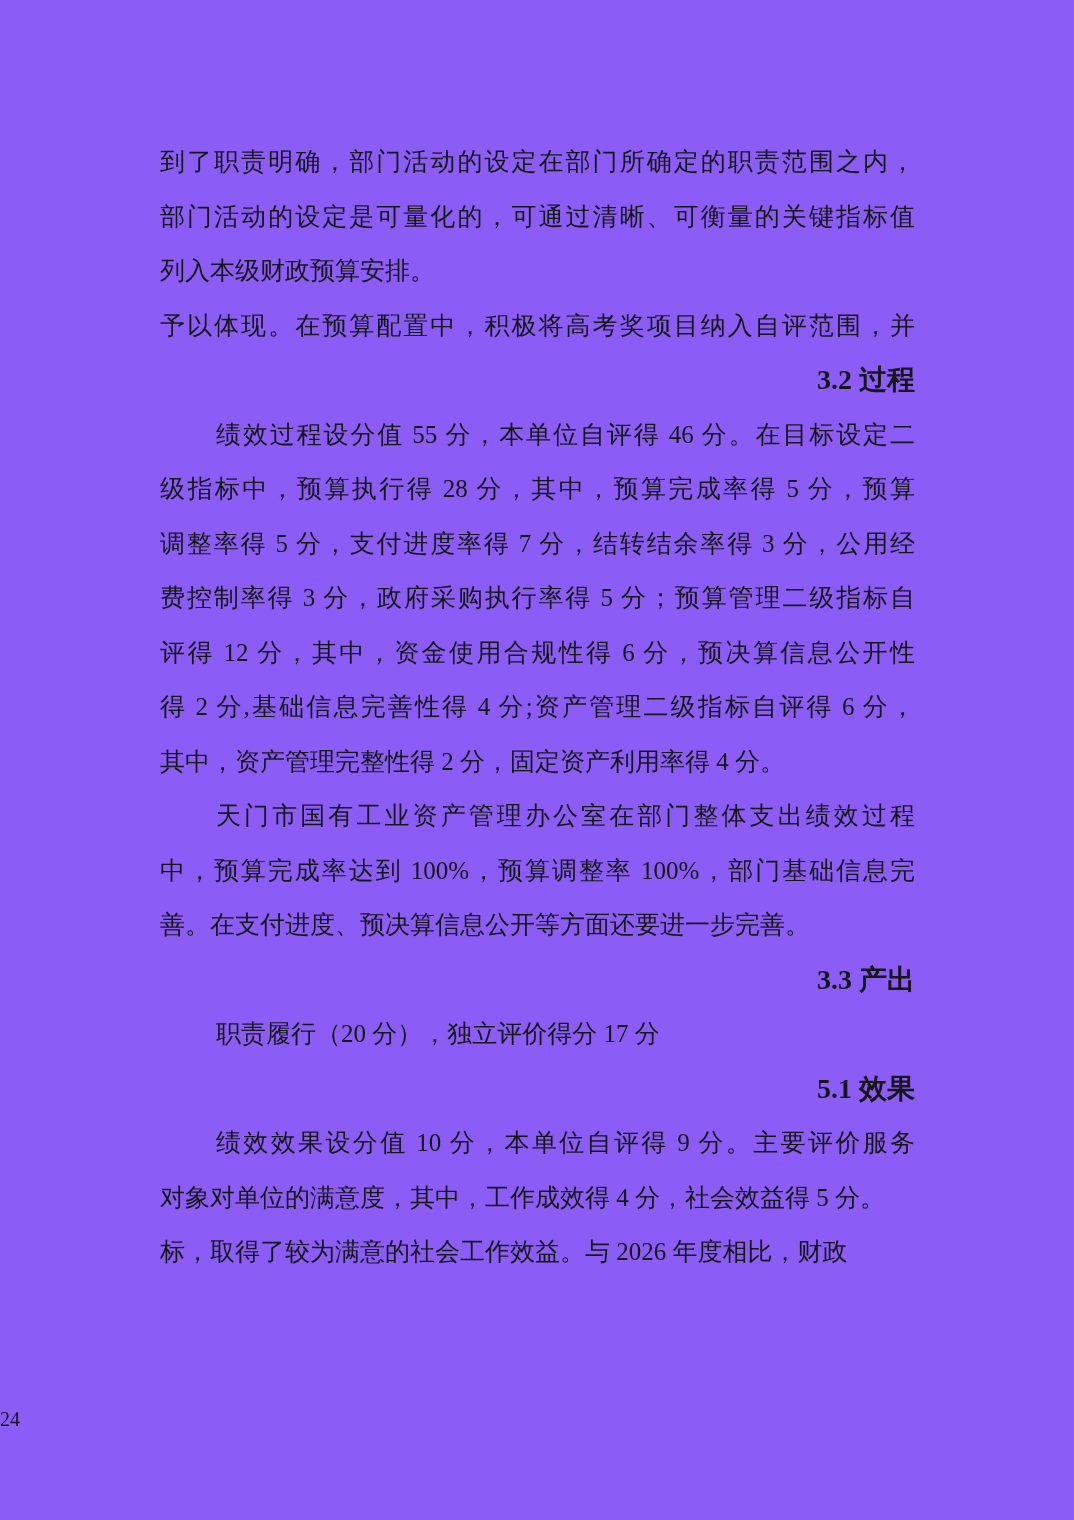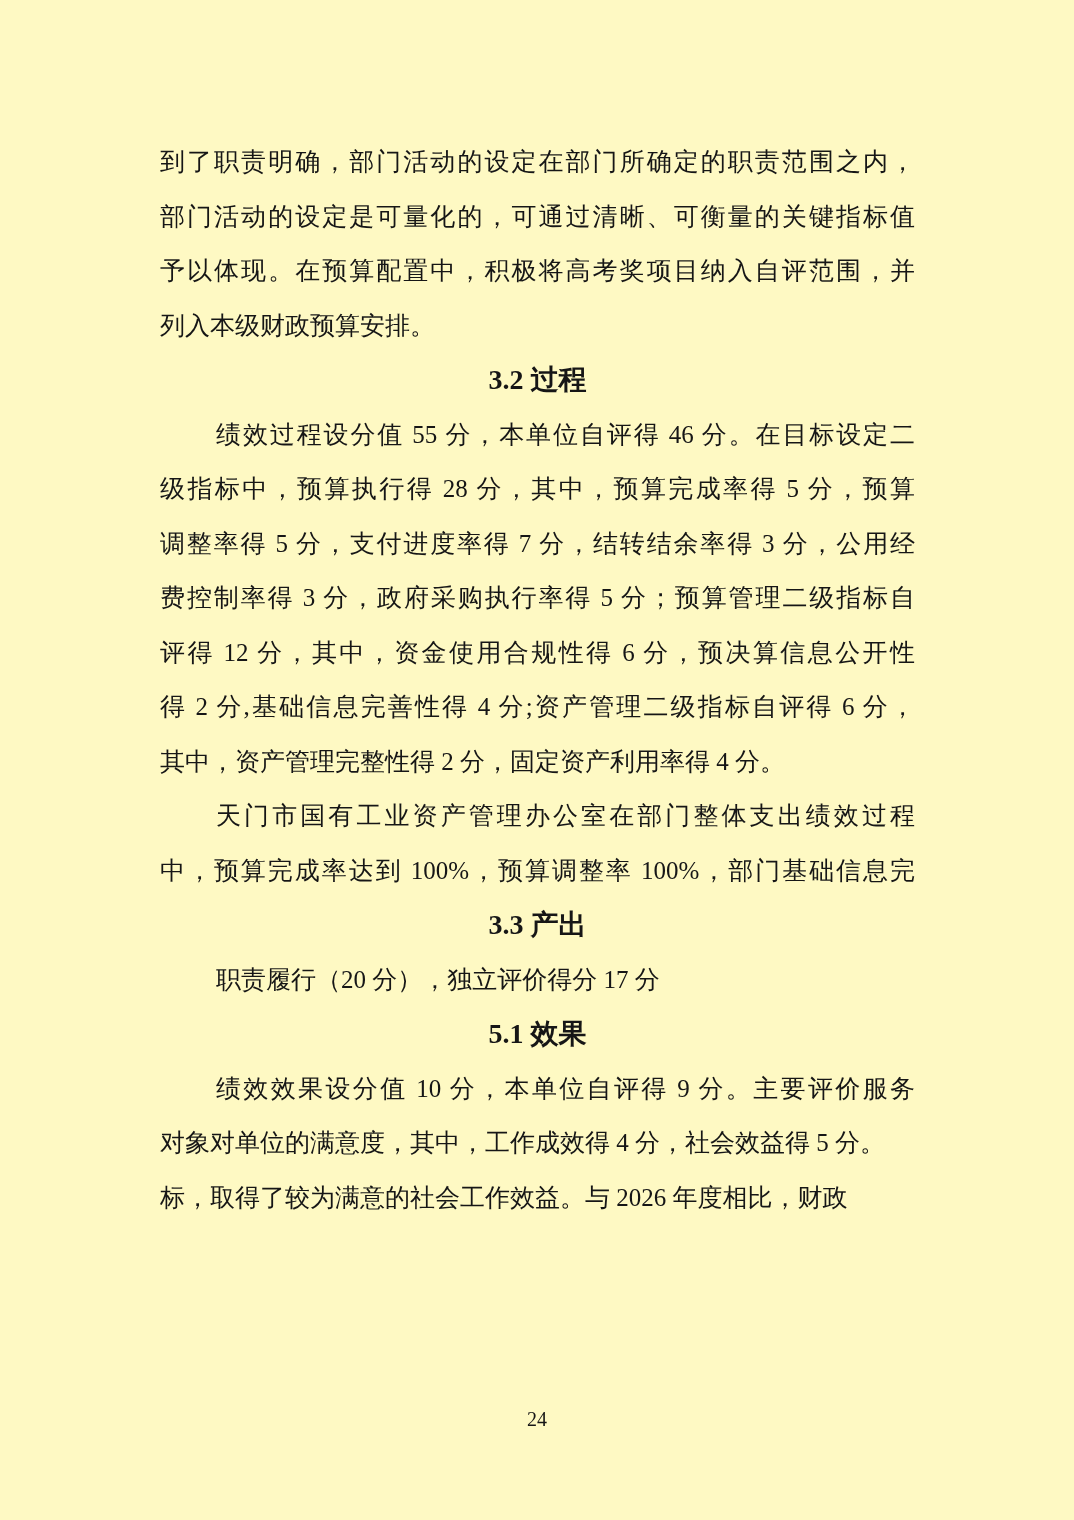--- a/index.html
+++ b/index.html
@@ -4,21 +4,21 @@
 <style>
   html, body {
     margin: 0;
     padding: 0;
     background: #ffffff;
   }
   .page {
     position: relative;
     width: 1074px;
     height: 1520px;
-    background: #fef9c3;
+    background: #8b5cf6;
     font-family: "Liberation Serif", "DejaVu Serif", serif;
     color: #161616;
     overflow: hidden;
   }
   .textblock {
     position: absolute;
     left: 160px;
     top: 135px;
     width: 755px;
   }
@@ -31,56 +31,56 @@
     text-align: justify;
     text-align-last: justify;
   }
   .indent {
     text-indent: 56px;
   }
   .heading {
     font-weight: bold;
     font-size: 28px;
     line-height: 54.5px;
-    text-align: center;
+    text-align: right;
   }
   .pagenum {
     position: absolute;
     left: 0;
     top: 1404px;
     width: 100%;
-    text-align: center;
     font-size: 20px;
     line-height: 30px;
     color: #161616;
   }
 </style>
 </head>
 <body>
 
 <div class="page">
   <div class="textblock">
 
     <div class="line just">到了职责明确，部门活动的设定在部门所确定的职责范围之内，</div>
     <div class="line just">部门活动的设定是可量化的，可通过清晰、可衡量的关键指标值</div>
+    <div class="line">列入本级财政预算安排。</div>
     <div class="line just">予以体现。在预算配置中，积极将高考奖项目纳入自评范围，并</div>
-    <div class="line">列入本级财政预算安排。</div>
 
     <div class="line heading">3.2 过程</div>
 
     <div class="line just indent">绩效过程设分值 55 分，本单位自评得 46 分。在目标设定二</div>
     <div class="line just">级指标中，预算执行得 28 分，其中，预算完成率得 5 分，预算</div>
     <div class="line just">调整率得 5 分，支付进度率得 7 分，结转结余率得 3 分，公用经</div>
     <div class="line just">费控制率得 3 分，政府采购执行率得 5 分；预算管理二级指标自</div>
     <div class="line just">评得 12 分，其中，资金使用合规性得 6 分，预决算信息公开性</div>
     <div class="line just">得 2 分,基础信息完善性得 4 分;资产管理二级指标自评得 6 分，</div>
     <div class="line">其中，资产管理完整性得 2 分，固定资产利用率得 4 分。</div>
 
     <div class="line just indent">天门市国有工业资产管理办公室在部门整体支出绩效过程</div>
     <div class="line just">中，预算完成率达到 100%，预算调整率 100%，部门基础信息完</div>
+    <div class="line">善。在支付进度、预决算信息公开等方面还要进一步完善。</div>
 
     <div class="line heading">3.3 产出</div>
 
     <div class="line indent">职责履行（20 分），独立评价得分 17 分</div>
 
     <div class="line heading">5.1 效果</div>
 
     <div class="line just indent">绩效效果设分值 10 分，本单位自评得 9 分。主要评价服务</div>
     <div class="line">对象对单位的满意度，其中，工作成效得 4 分，社会效益得 5 分。</div>
 

